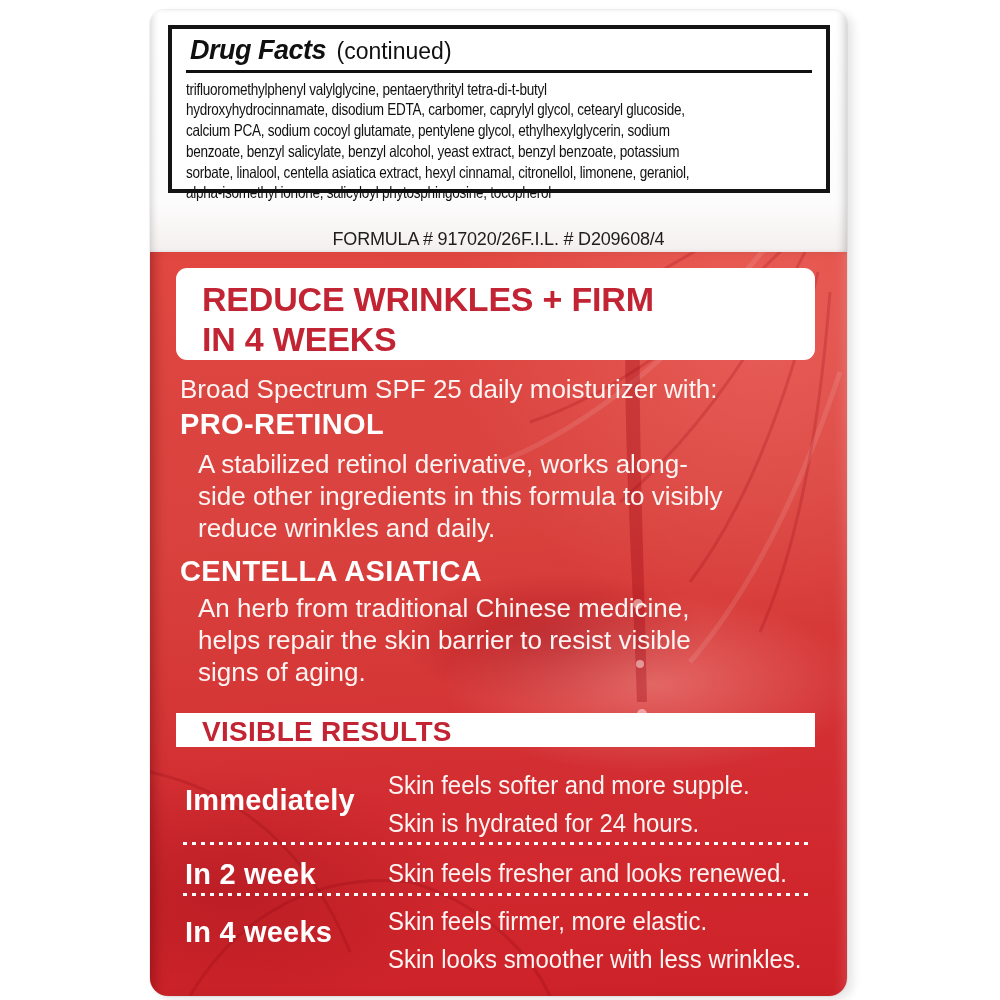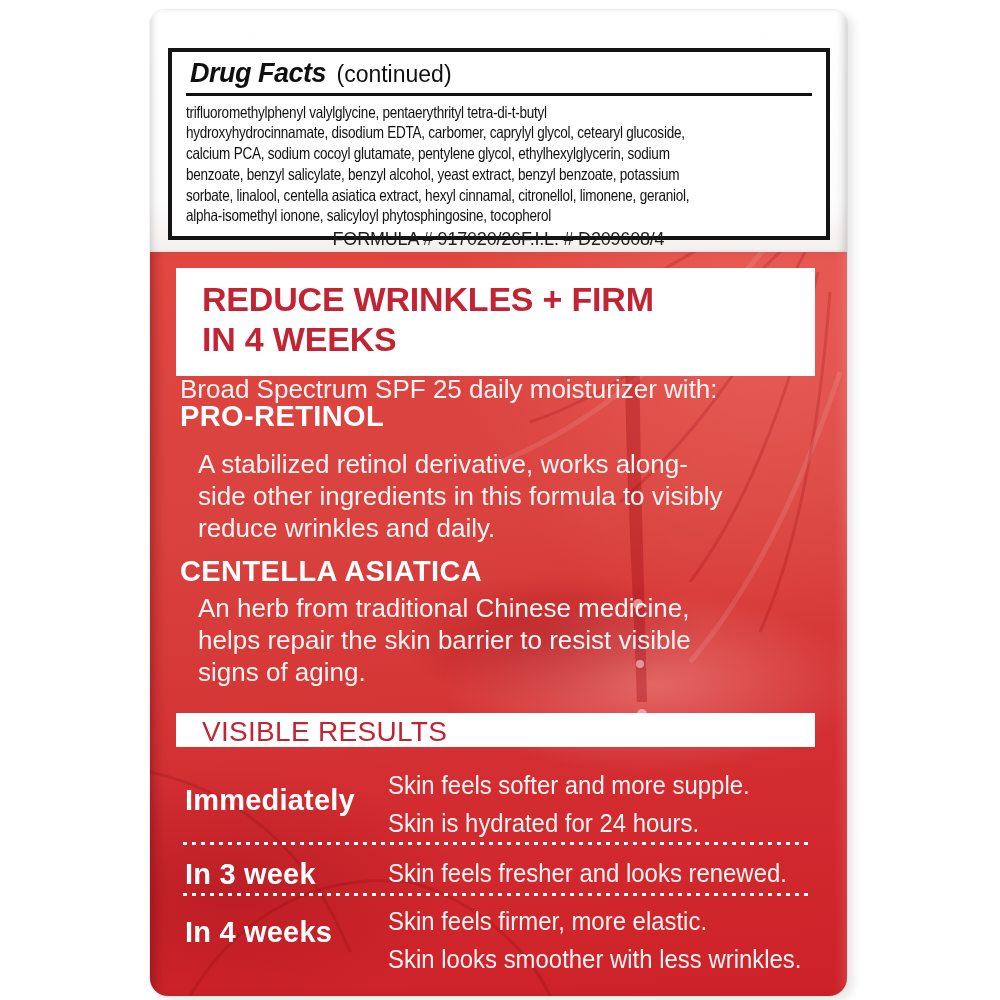--- a/index.html
+++ b/index.html
@@ -11,22 +11,22 @@
   
   .package { position:absolute; left:150px; top:10px; width:697px; height:986px;
              border-radius:14px 14px 18px 18px; overflow:hidden; background:#fff;
              box-shadow:0 0 0 1px rgba(0,0,0,0.05), 6px 4px 10px rgba(0,0,0,0.10); }
 
   
   .top-white { position:absolute; left:0; top:0; width:100%; height:242px;
                background:linear-gradient(180deg,#ffffff 0%, #fdfcfc 80%, #f3efee 100%);
                box-shadow:inset 6px 0 8px -5px rgba(0,0,0,0.20), inset -8px 0 10px -6px rgba(0,0,0,0.22); }
 
-  .df-box { position:absolute; left:18px; top:15px; width:662px; height:192px;
-            border:4px solid #141414; background:#fff; padding:6px 14px 2px 14px;margin-top:23px; }
+  .df-box { position:absolute; left:18px; top:15px; width:662px; height:168px;
+            border:4px solid #141414; background:#fff; padding:6px 14px 2px 14px; }
   .df-titlerow { padding-left:4px; white-space:nowrap; }
   .df-title { font-size:27px; font-weight:bold; font-style:italic; color:#101010; letter-spacing:-0.5px; }
   .df-cont  { font-size:23px; color:#101010; margin-left:6px; }
   .df-rule  { height:2.5px; background:#101010; margin:4px 0 6px 0; }
   .df-ingredients { font-size:16.5px; line-height:20.8px; color:#101010; letter-spacing:-0.3px;
                     white-space:pre; transform:scaleX(0.82); transform-origin:0 0; width:122%; }
 
   .codes-row { position:absolute; left:36px; top:219px; width:625px; display:flex;
                justify-content:center; font-size:18px; color:#1d1d1b; letter-spacing:-0.2px; }
 
@@ -39,31 +39,31 @@
       radial-gradient(ellipse 45% 22% at 12% 86%, rgba(140,6,16,0.30), rgba(140,6,16,0) 75%),
       linear-gradient(176deg, #e24840 0%, #dc4440 18%, #d9423e 36%, #d63a38 52%, #d22c31 72%, #cd2128 100%);
     box-shadow:inset 10px 0 14px -8px rgba(90,0,8,0.50), inset -10px 0 14px -8px rgba(255,255,255,0.18); }
 
   .leaf-tex { position:absolute; left:0; top:0; width:100%; height:100%; }
 
   .abs { position:absolute; }
   .white { color:#fbf4f2; }
   .pre { white-space:pre; }
 
-  .banner { left:26px; top:16px; width:639px; height:108px; background:#ffffff;
-            padding:11px 0 0 26px; }
+  .banner { left:26px; top:16px; width:639px; height:92px; background:#ffffff;
+            padding:11px 0 0 26px;border-radius:11px; }
   .banner-text { font-size:34px; line-height:40px; font-weight:bold; color:var(--accent,#c22433);
                  letter-spacing:-0.2px; white-space:pre; }
 
   .intro { left:30px; top:122px; font-size:26px; }
   .ing-name { font-size:29px; font-weight:bold; color:#ffffff; letter-spacing:0.4px; }
   .ing-desc { font-size:26px; line-height:32px; }
 
   .results-banner { left:26px; top:461px; width:639px; height:34px; background:#ffffff; }
-  .results-title { padding:3px 4px 0 26px; font-size:28px; font-weight:normal;
+  .results-title { padding:3px 4px 0 26px; font-size:28px; font-weight:bold;
                    color:var(--accent,#c22433); letter-spacing:0.3px; }
 
   .row-when { font-size:29px; font-weight:bold; color:#ffffff; letter-spacing:0.2px; }
   .row-desc { font-size:26px; line-height:38px; transform:scaleX(0.92); transform-origin:0 0; }
   .dotline  { height:3px; width:630px;
               background-image:repeating-linear-gradient(90deg,#ffffff 0 4px, rgba(255,255,255,0) 4px 9px); }
 </style>
 </head>
 <body>
 
@@ -117,42 +117,42 @@
         </g>
       </svg>
 
       <div class="abs banner">
         <div class="banner-text">REDUCE WRINKLES + FIRM
 IN 4 WEEKS</div>
       </div>
 
       <div class="abs intro white">Broad Spectrum SPF 25 daily moisturizer with:</div>
 
-      <div class="abs ing-name" style="left:30px; top:148px;text-align:right;">PRO-RETINOL</div>
+      <div class="abs ing-name" style="left:30px; top:156px;text-align:right;">PRO-RETINOL</div>
       <div class="abs ing-desc white pre" style="left:48px; top:196px;">A stabilized retinol derivative, works along-
 side other ingredients in this formula to visibly
 reduce wrinkles and daily.</div>
 
       <div class="abs ing-desc white pre" style="left:48px; top:340px;">An herb from traditional Chinese medicine,
 helps repair the skin barrier to resist visible
 signs of aging.</div>
       <div class="abs ing-name" style="left:30px; top:303px;">CENTELLA ASIATICA</div>
 
       <div class="abs results-banner">
         <div class="results-title">VISIBLE RESULTS</div>
       </div>
 
       <div>
         <div class="abs row-when" style="left:35px; top:532px;">Immediately</div>
         <div class="abs row-desc white pre" style="left:238px; top:514px;">Skin feels softer and more supple.
 Skin is hydrated for 24 hours.</div>
 
         <div class="abs dotline" style="left:33px; top:590px;"></div>
 
-        <div class="abs row-when" style="left:35px; top:606px;">In 3 week</div>
+        <div class="abs row-when" style="left:35px; top:606px;">In 2 week</div>
         <div class="abs row-desc white pre" style="left:238px; top:602px;">Skin feels fresher and looks renewed.</div>
 
         <div class="abs dotline" style="left:33px; top:641px;"></div>
 
         <div class="abs row-when" style="left:35px; top:664px;">In 4 weeks</div>
         <div class="abs row-desc white pre" style="left:238px; top:650px;">Skin feels firmer, more elastic.
 Skin looks smoother with less wrinkles.</div>
       </div>
 
     </div>

